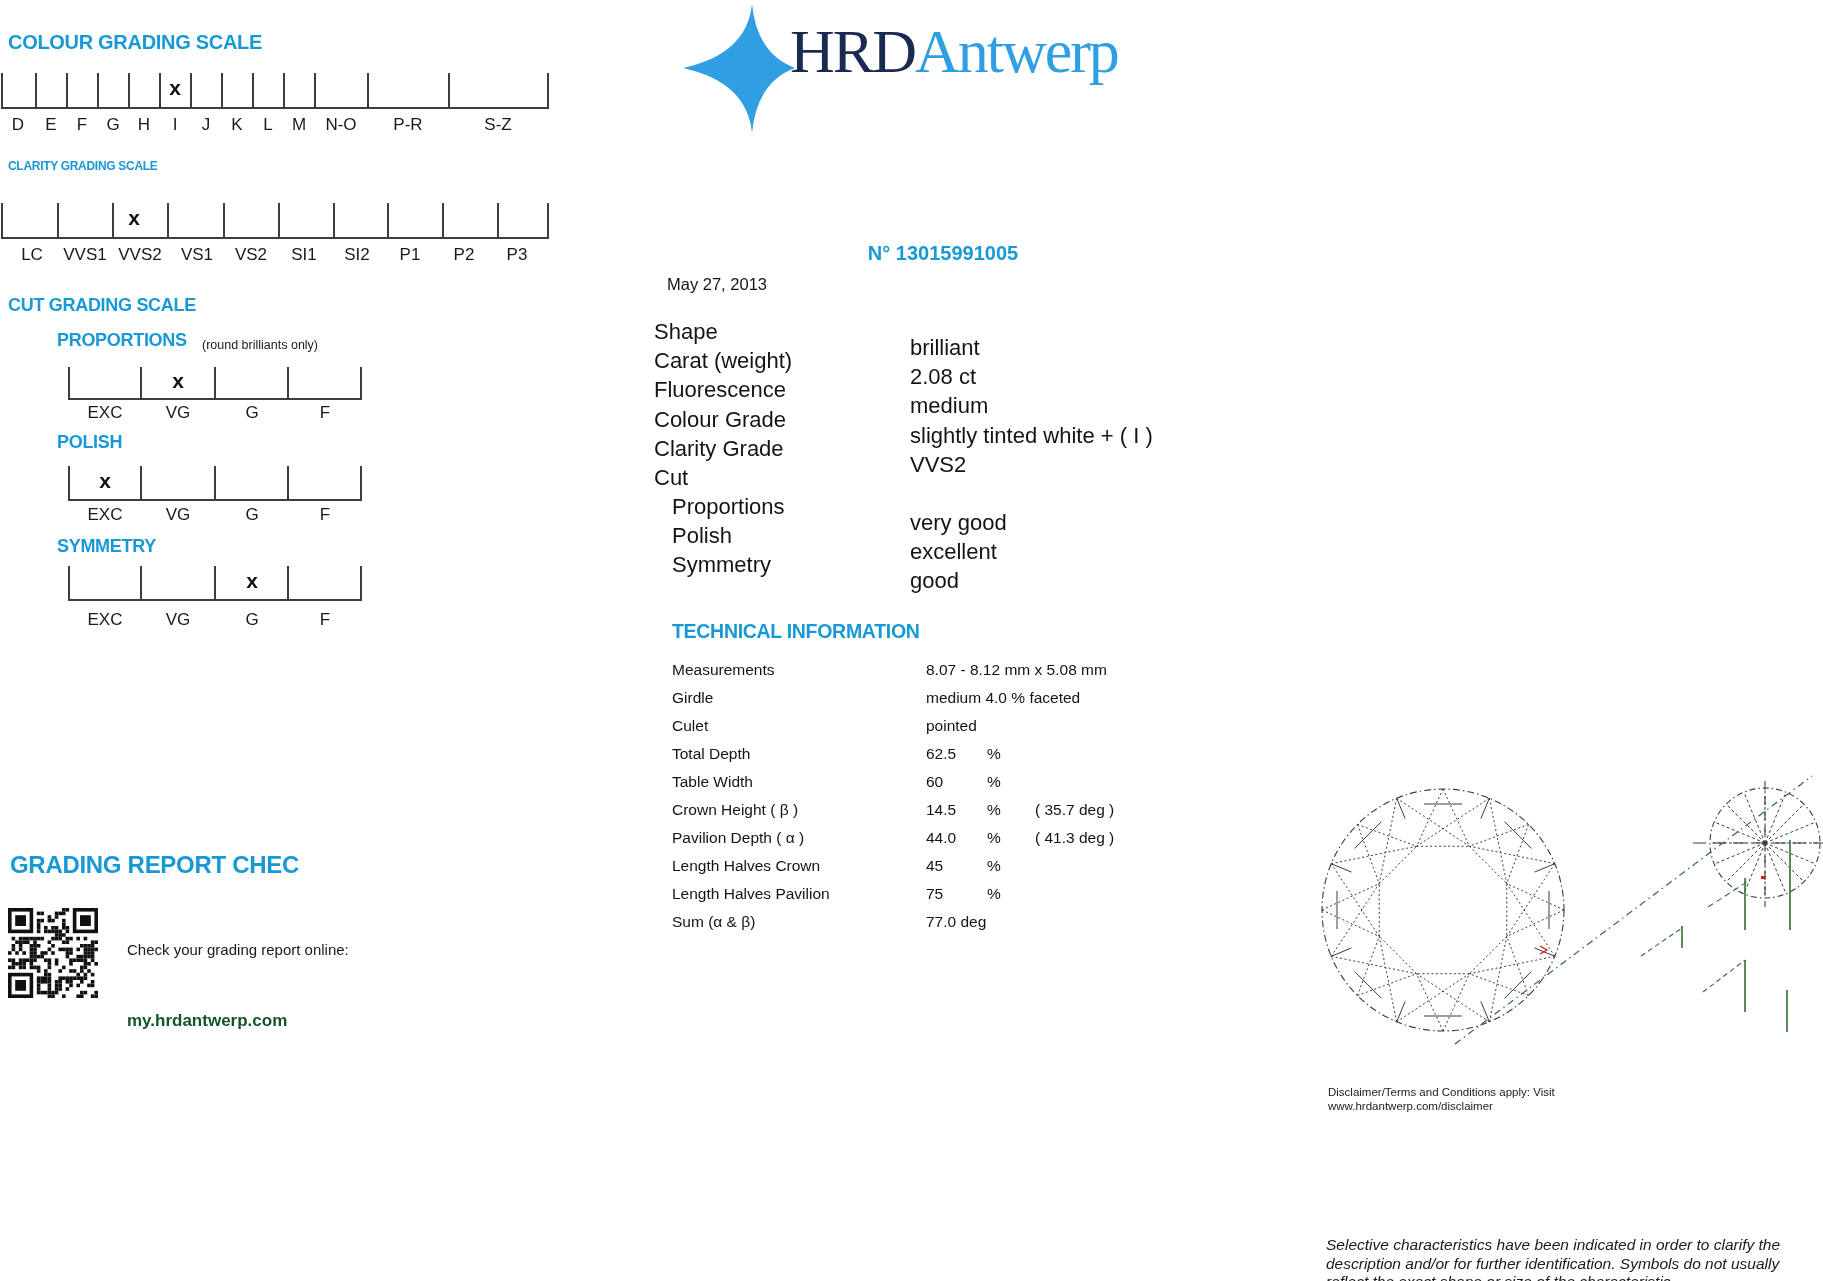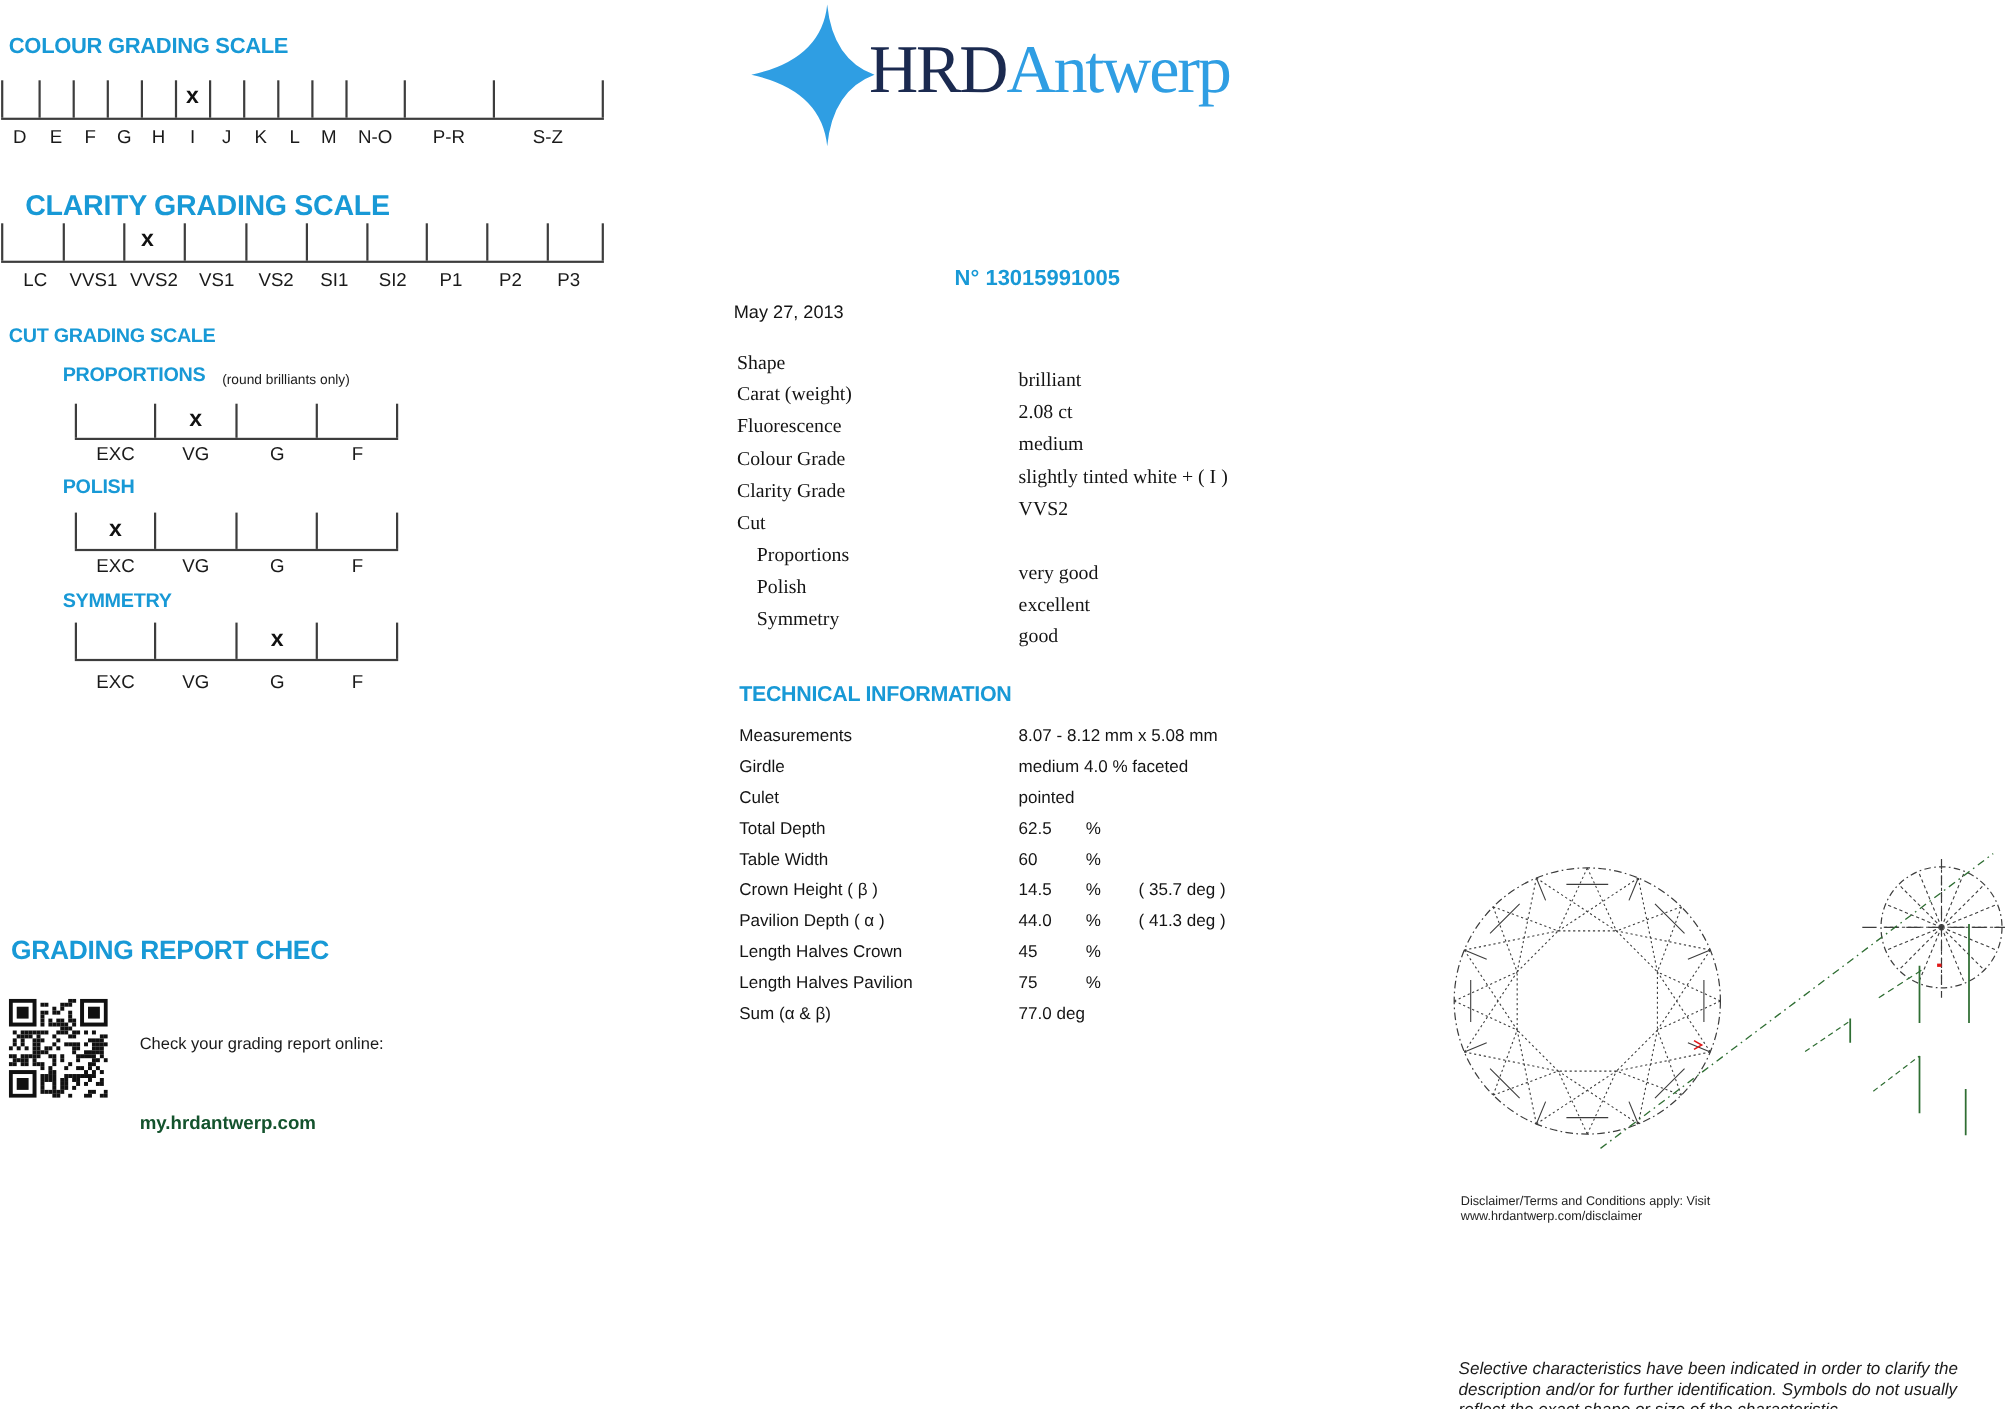--- a/index.html
+++ b/index.html
@@ -6,21 +6,21 @@
   .page{position:relative;width:1823px;height:1281px;background:#fff;overflow:hidden;
         font-family:"Liberation Sans",sans-serif;color:#141414;}
   .abs{position:absolute;}
   .hd{position:absolute;font-weight:bold;color:#1899d6;letter-spacing:-0.3px;white-space:nowrap;}
   .ruler{position:absolute;border-bottom:2px solid #3d3d3d;}
   .ruler i{position:absolute;top:0;bottom:0;width:2px;background:#3d3d3d;}
   .xmark{position:absolute;font-weight:bold;font-size:21px;color:#111;transform:translateX(-50%);}
   .slabels{position:absolute;font-size:17px;color:#1a1a1a;}
   .slabels span{position:absolute;transform:translateX(-50%);white-space:nowrap;}
   .row{position:absolute;left:0;white-space:nowrap;}
-  .mainrows{position:absolute;left:670px;top:315px;width:520px;height:270px;font-size:18px;font-family:Liberation Serif, serif;}
+  .mainrows{position:absolute;left:654px;top:315px;width:520px;height:270px;font-size:22px;}
   .mainrows .lbl{position:absolute;left:0;}
   .mainrows .lbl.ind{left:18px;}
   .mainrows .val{position:absolute;left:256px;margin-top:16px;}
   .techrows{position:absolute;left:672px;top:657px;width:520px;height:290px;font-size:15.5px;}
   .techrows .lbl{position:absolute;left:0;}
   .techrows .val{position:absolute;left:254px;}
   .techrows .unit{position:absolute;left:315px;}
   .techrows .extra{position:absolute;left:363px;}
   .logo-serif{font-family:"Liberation Serif",serif;font-size:62px;letter-spacing:-2px;white-space:nowrap;}
   .navy{color:#1b2a50;}
@@ -63,21 +63,21 @@
     <span style="left:174px">I</span>
     <span style="left:205px">J</span>
     <span style="left:236px">K</span>
     <span style="left:267px">L</span>
     <span style="left:298px">M</span>
     <span style="left:340px">N-O</span>
     <span style="left:407px">P-R</span>
     <span style="left:497px">S-Z</span>
   </div>
 
-  <div class="hd" style="left:8px;top:171px;font-size:26px;margin-left:15px;">CLARITY GRADING SCALE</div>
+  <div class="hd" style="left:8px;top:159px;font-size:12px;">CLARITY GRADING SCALE</div>
 
   <div class="ruler" style="left:1px;top:203px;width:548px;height:34px;">
     <i style="left:0px"></i>
       <i style="left:56px"></i>
       <i style="left:111px"></i>
       <i style="left:166px"></i>
       <i style="left:222px"></i>
       <i style="left:277px"></i>
       <i style="left:332px"></i>
       <i style="left:386px"></i>
@@ -374,21 +374,21 @@
       <rect x="23" y="24" width="1" height="1" fill="#111"></rect>
       <rect x="24" y="24" width="1" height="1" fill="#111"></rect>
     </svg>
 
   <div class="abs" style="left:127px;top:941px;font-size:15px;color:#1a1a1a;white-space:nowrap;">Check your grading report online:</div>
   <div class="abs" style="left:127px;top:1011px;font-size:17px;font-weight:bold;color:#14532d;white-space:nowrap;">my.hrdantwerp.com</div>
 
   <svg class="abs" style="left:660px;top:2px;" width="150" height="132" viewBox="0 0 150 132">
     <path d="M92,2 Q97,52 135,66 Q97,80 92,131 Q87,80 23,66 Q87,52 92,2 Z" fill="#2f9ee3"></path>
   </svg>
-  <div class="abs logo-serif" style="left:790px;top:16px;margin-top:13px;">
+  <div class="abs logo-serif" style="left:790px;top:16px;">
     <span class="navy">HRD</span><span class="lblue">Antwerp</span>
   </div>
 
   <div class="center-col" style="top:242px;font-size:20px;font-weight:bold;color:#1899d6;">N° 13015991005</div>
   <div class="abs" style="left:667px;top:275px;font-size:16.5px;">May 27, 2013</div>
 
   <div class="mainrows">
     <div class="row" style="top:4px">
         <span class="lbl">Shape</span>
         <span class="val">brilliant</span>

